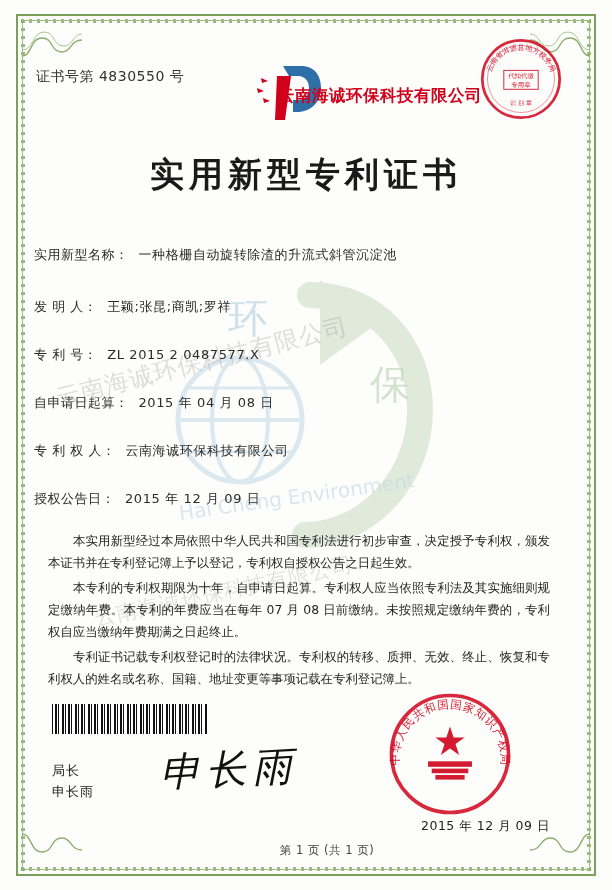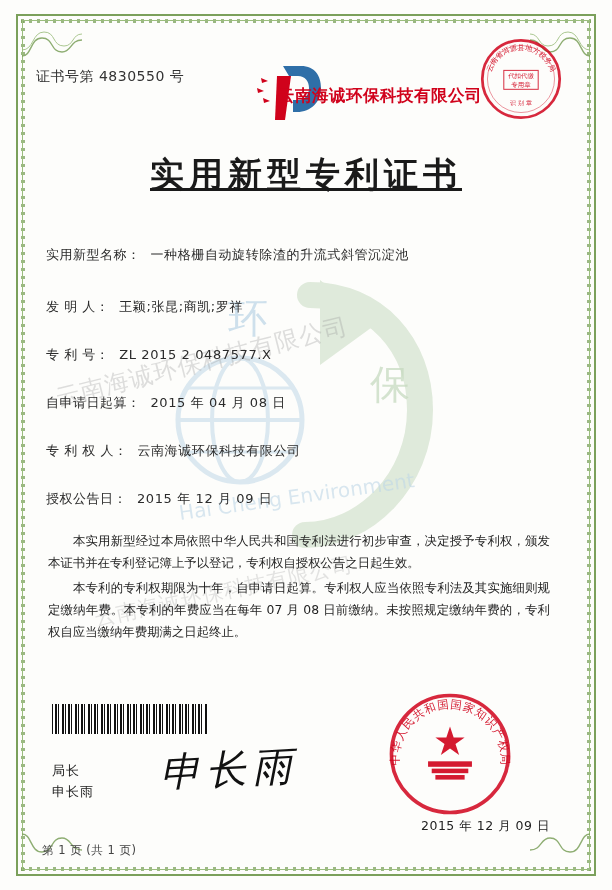--- a/index.html
+++ b/index.html
@@ -137,27 +137,26 @@
   .title {
     position: absolute;
     left: 0;
     right: 0;
     top: 152px;
     text-align: center;
     font-size: 34px;
     font-weight: bold;
     letter-spacing: 5px;
     color: #1a1a1a;
-    text-decoration: underline;
   }
 
   
   .fields {
     position: absolute;
-    left: 46px;
+    left: 34px;
     top: 246px;
     right: 46px;
   }
   .frow {
     display: flex;
     align-items: baseline;
     height: 48px;
     font-size: 13px;
     color: #2b2b2b;
   }
@@ -239,21 +238,21 @@
     top: 818px;
     font-size: 12.5px;
     color: #222;
     letter-spacing: .5px;
   }
   .footer-page {
     position: absolute;
     left: 10px;
     right: 0;
     bottom: 32px;
-    text-align: left;
+    text-align: center;
     font-size: 11.5px;
     color: #444;
     letter-spacing: .5px;
     padding-left: 32px;
   }
 </style>
 </head>
 <body>
 
 <div class="page">
@@ -344,20 +343,21 @@
     </div>
     <div class="frow">
       <span class="flabel">授权公告日：</span>
       <span class="fvalue">2015 年 12 月 09 日</span>
     </div>
   </div>
 
   <div class="body-text">
     <p>本实用新型经过本局依照中华人民共和国专利法进行初步审查，决定授予专利权，颁发本证书并在专利登记簿上予以登记，专利权自授权公告之日起生效。</p>
     <p>本专利的专利权期限为十年，自申请日起算。专利权人应当依照专利法及其实施细则规定缴纳年费。本专利的年费应当在每年 07 月 08 日前缴纳。未按照规定缴纳年费的，专利权自应当缴纳年费期满之日起终止。</p>
+    <p>专利证书记载专利权登记时的法律状况。专利权的转移、质押、无效、终止、恢复和专利权人的姓名或名称、国籍、地址变更等事项记载在专利登记簿上。</p>
   </div>
 
   <div class="barcode"></div>
 
   <div class="sig-label">
     <div>局长</div>
     <div>申长雨</div>
   </div>
   <div class="sig-script">申长雨</div>
 

